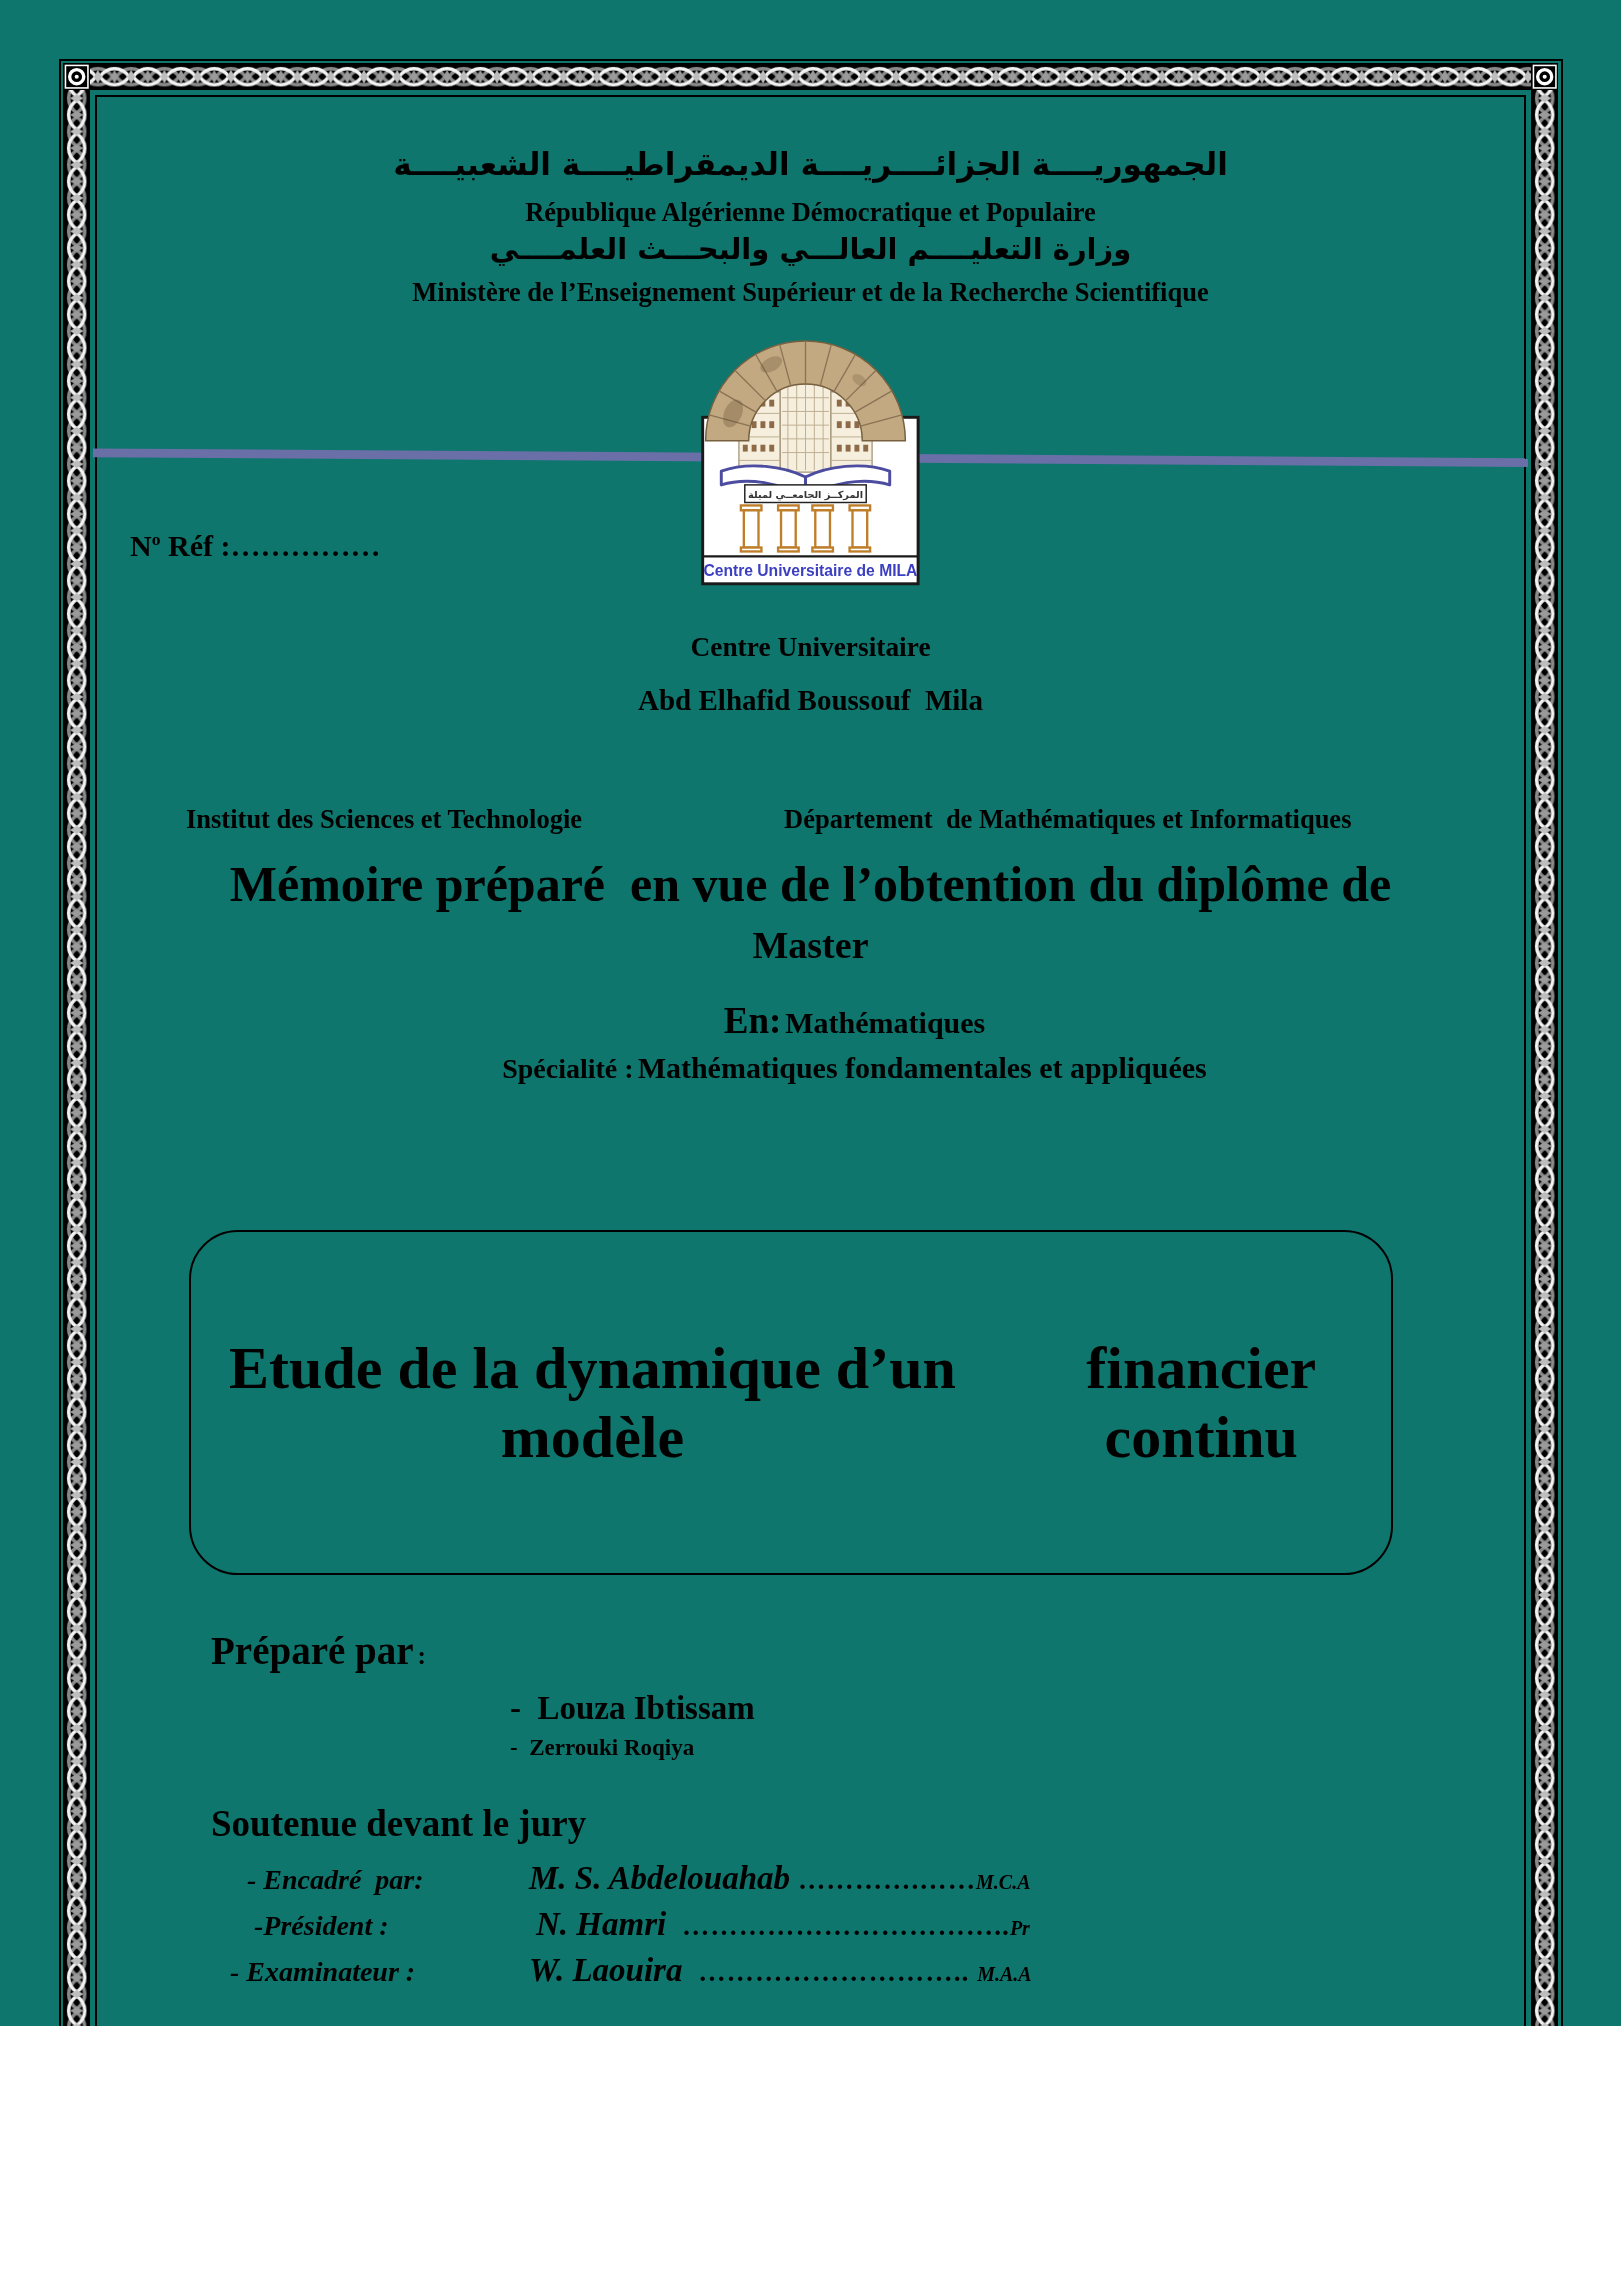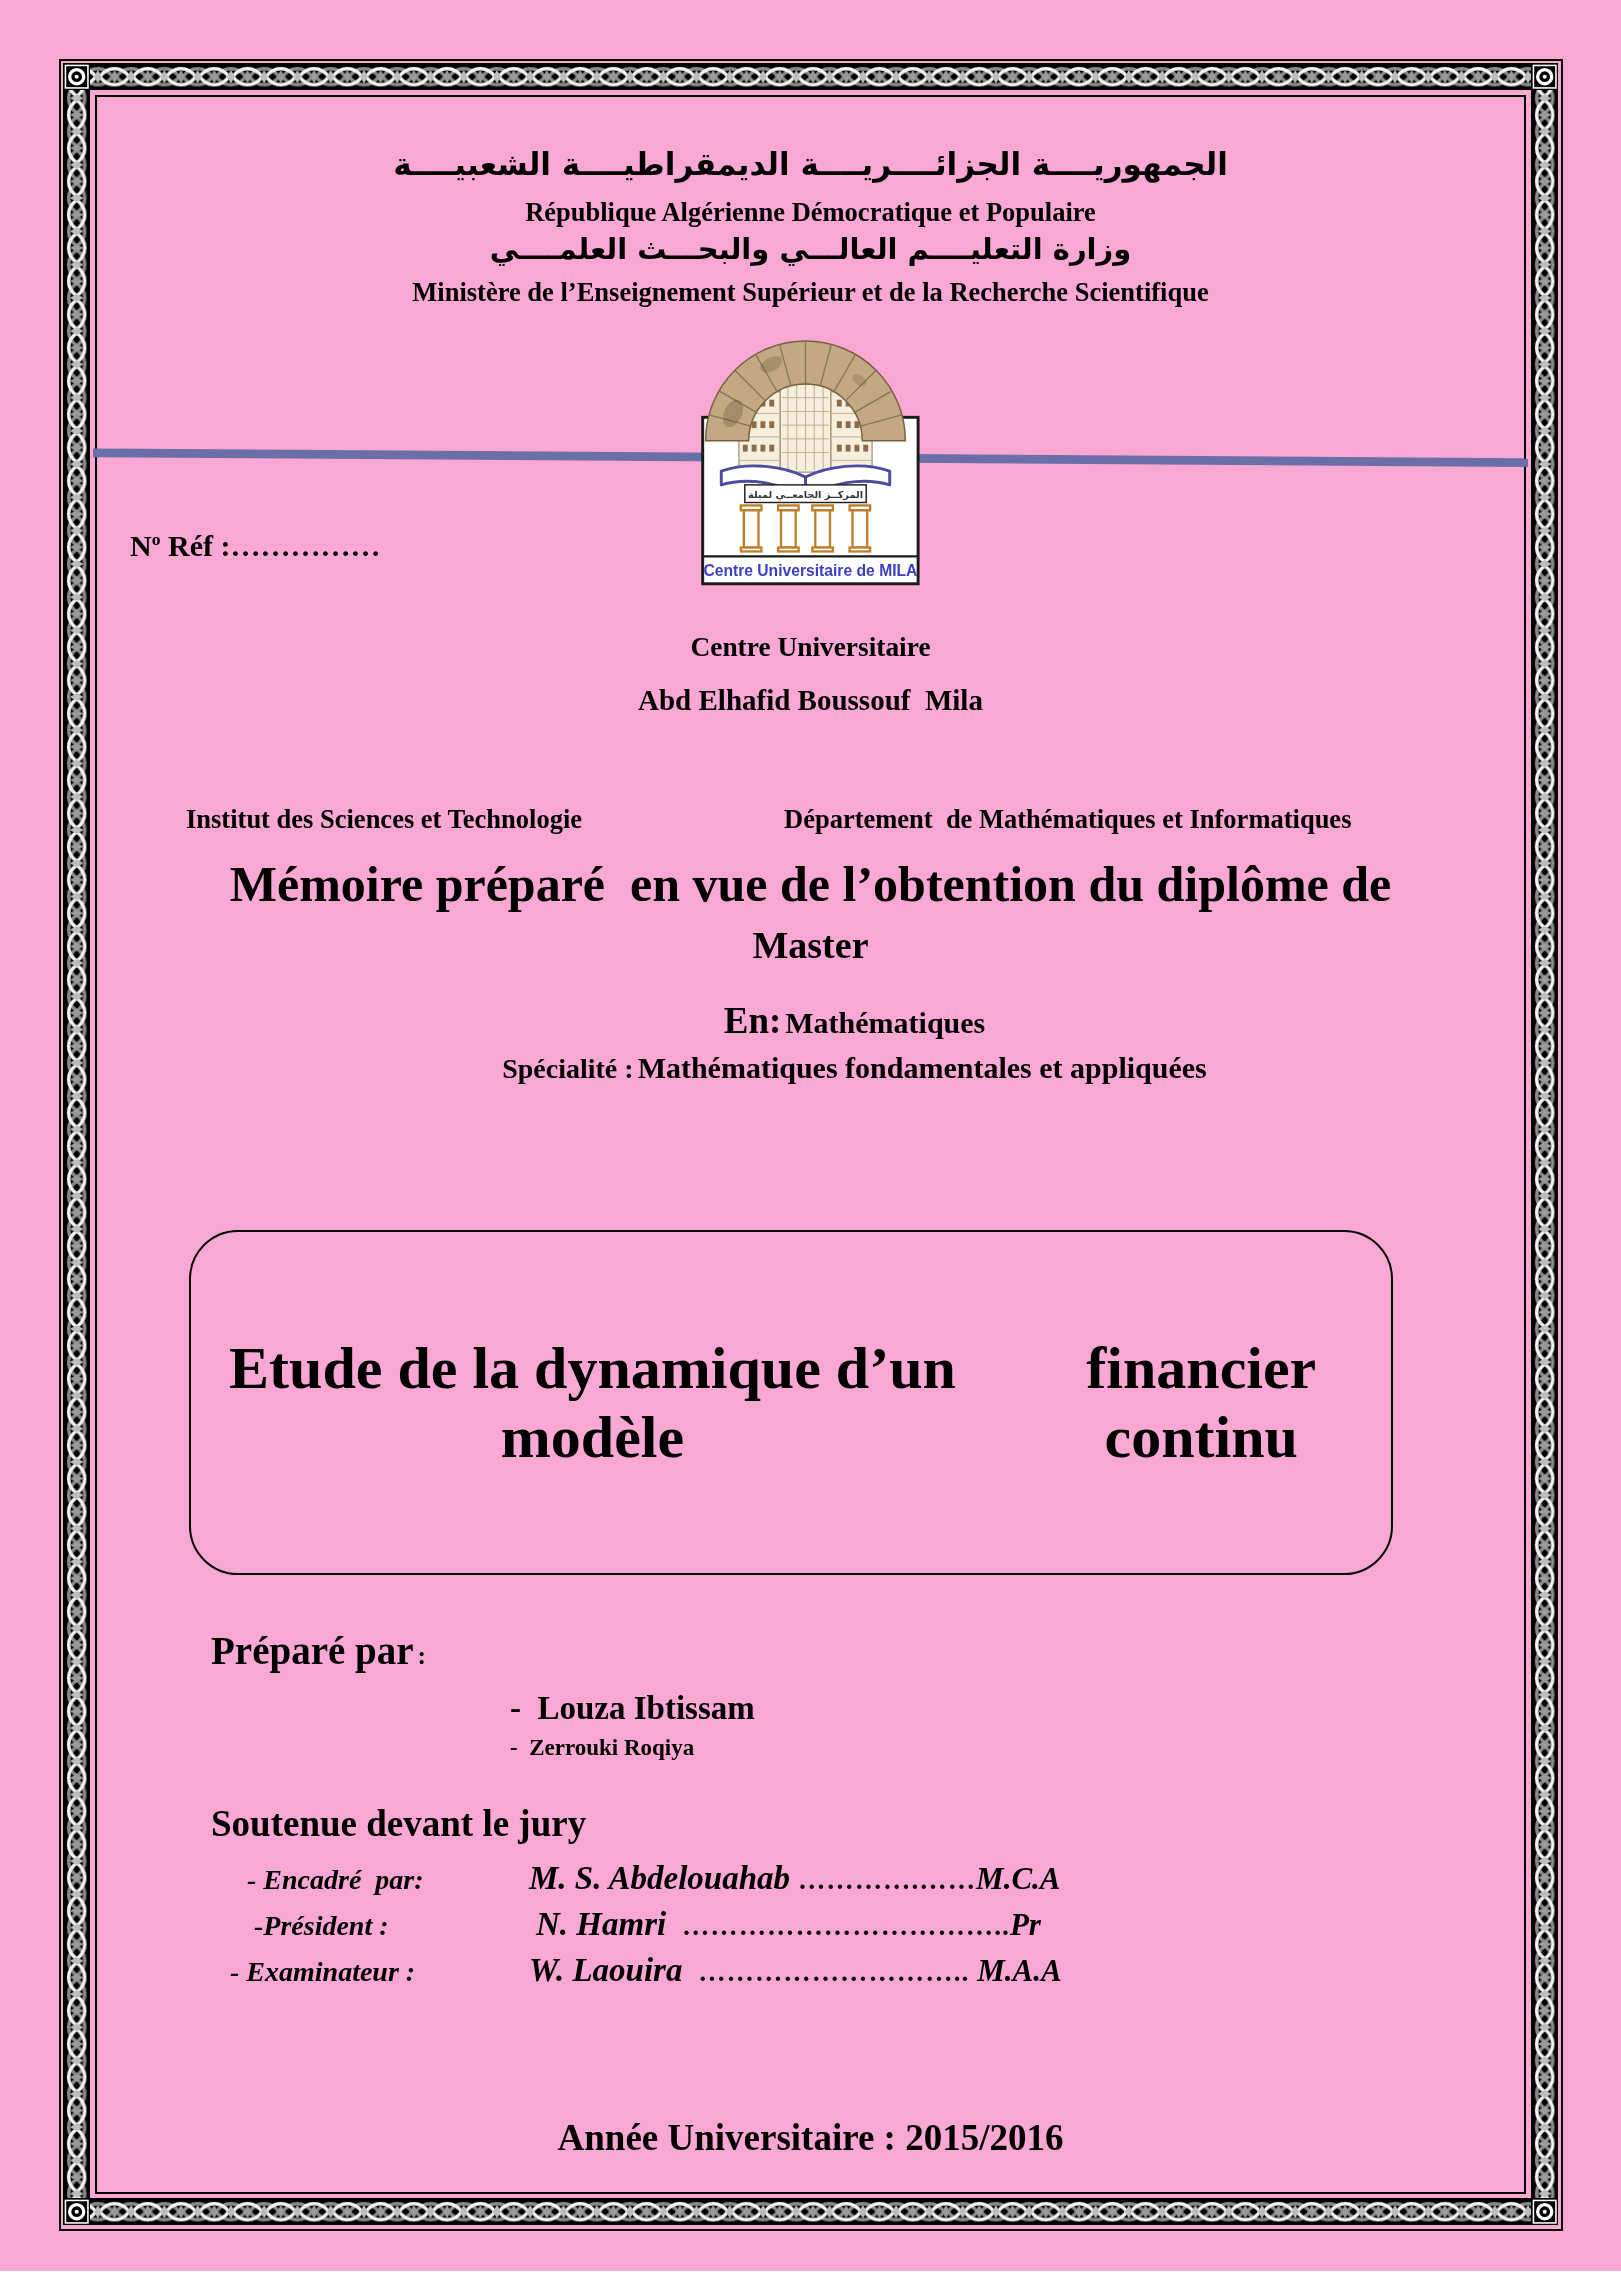--- a/index.html
+++ b/index.html
@@ -1,35 +1,35 @@
 <!DOCTYPE html>
 <html><head>
 <meta charset="utf-8">
 <style>
   html,body{margin:0;padding:0;background:#ffffff;}
   .page{
     position:relative;
-    width:1621px;height:2271px;
-    background:#f9a8d4;
+    width:1621px;height:2026px;
+    background:#0f766e;
     font-family:"Liberation Serif","DejaVu Serif",serif;
     color:#000;
     overflow:hidden;
   }
   .abs{position:absolute;line-height:1.15;}
   .b{font-weight:bold;}
   .ctr{text-align:center;}
   [data-bind]{white-space:pre-wrap;}
   .thin-border{position:absolute;border:2px solid #000;box-sizing:border-box;}
   .arabic{font-family:"DejaVu Sans",sans-serif;direction:rtl;}
   .hdr-fr{font-size:26.5px;font-weight:bold;}
   .jury-row{position:absolute;display:flex;align-items:baseline;}
   .jury-role{font-style:italic;font-weight:bold;font-size:28px;min-width:282px;display:inline-block;}
   .jury-name{font-style:italic;font-weight:bold;font-size:33px;}
   .jury-dots{font-weight:bold;font-size:27.4px;letter-spacing:1px;}
-  .jury-grade{font-style:italic;font-weight:bold;font-size:31px;}
+  .jury-grade{font-style:italic;font-weight:bold;font-size:20px;}
 </style>
 </head>
 <body>
 
 <div class="page">
 
   <svg width="0" height="0" style="position:absolute" aria-hidden="true">
     <defs>
       <pattern id="weaveH" width="34" height="28" patternUnits="userSpaceOnUse">
         <rect width="34" height="28" fill="#000"></rect>

